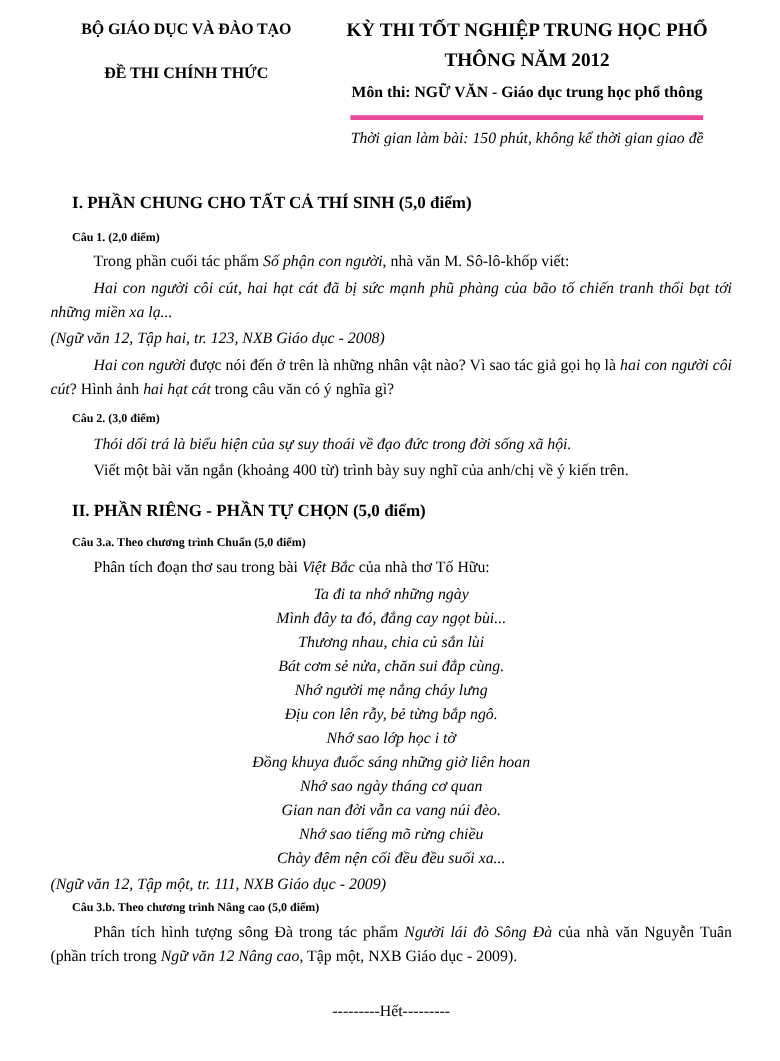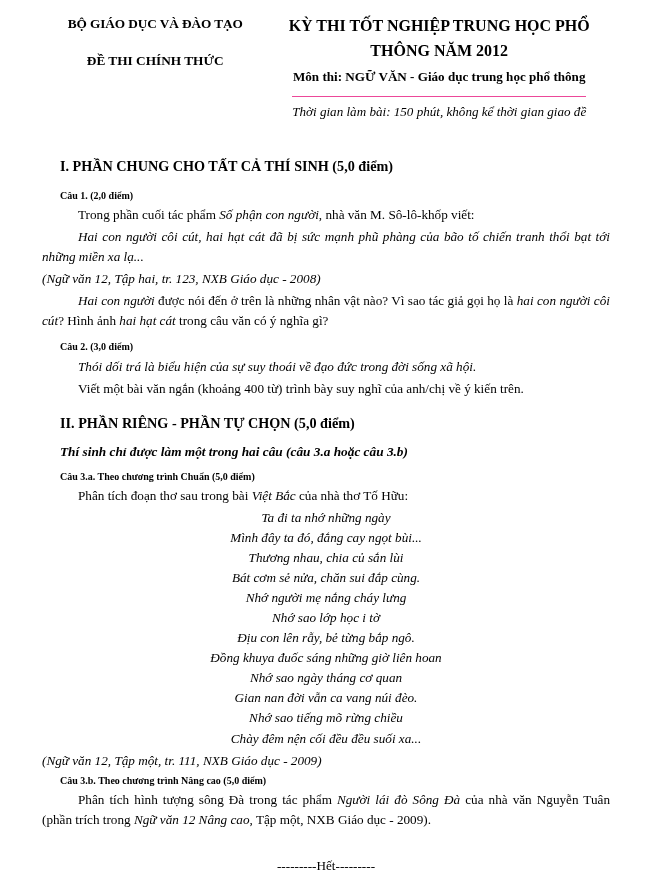--- a/index.html
+++ b/index.html
@@ -58,21 +58,21 @@
   }
   .hr-line2 {
     font-weight: bold;
     font-size: 13.1px;
     margin-top: 3px;
   }
   .hr-line3 {
     font-style: italic;
     font-size: 13.1px;
     margin-top: 6px;
-    border-top: 1px solid #ec4899;
+    border-top: 4px solid #ec4899;
     padding-top: 5px;
     display: inline-block;
   }
   .hr-rule-wrap {
     margin-top: 3px;
   }
 
   
   .body-area {
     margin-top: 34px;
@@ -171,36 +171,35 @@
 
     <div class="gap-s"></div>
 
     <div class="q-title">Câu 2. (3,0 điểm)</div>
 
     <p class="para ital">Thói dối trá là biểu hiện của sự suy thoái về đạo đức trong đời sống xã hội.</p>
     <p class="para">Viết một bài văn ngắn (khoảng 400 từ) trình bày suy nghĩ của anh/chị về ý kiến trên.</p>
 
     <div class="sec-title2">II. PHẦN RIÊNG - PHẦN TỰ CHỌN (5,0 điểm)</div>
 
-    <div class="choose-line">Thí sinh chỉ được làm một trong hai câu (câu 3.a hoặc câu 3.b)</div>
 
     <div class="q-title">Câu 3.a. Theo chương trình Chuẩn (5,0 điểm)</div>
 
     <p class="para">
       <span>Phân tích đoạn thơ sau trong bài </span><span class="ital">Việt Bắc</span><span> của nhà thơ Tố Hữu:</span>
     </p>
 
     <div class="poem">
       <div>Ta đi ta nhớ những ngày</div>
       <div>Mình đây ta đó, đắng cay ngọt bùi...</div>
       <div>Thương nhau, chia củ sắn lùi</div>
       <div>Bát cơm sẻ nửa, chăn sui đắp cùng.</div>
       <div>Nhớ người mẹ nắng cháy lưng</div>
+      <div>Địu con lên rẫy, bẻ từng bắp ngô.</div>
       <div>Nhớ sao lớp học i tờ</div>
-      <div>Địu con lên rẫy, bẻ từng bắp ngô.</div>
       <div>Đồng khuya đuốc sáng những giờ liên hoan</div>
       <div>Nhớ sao ngày tháng cơ quan</div>
       <div>Gian nan đời vẫn ca vang núi đèo.</div>
       <div>Nhớ sao tiếng mõ rừng chiều</div>
       <div>Chày đêm nện cối đều đều suối xa...</div>
     </div>
 
     <div class="src-line">(Ngữ văn 12, Tập một, tr. 111, NXB Giáo dục - 2009)</div>
 
     <div class="q-title">Câu 3.b. Theo chương trình Nâng cao (5,0 điểm)</div>

